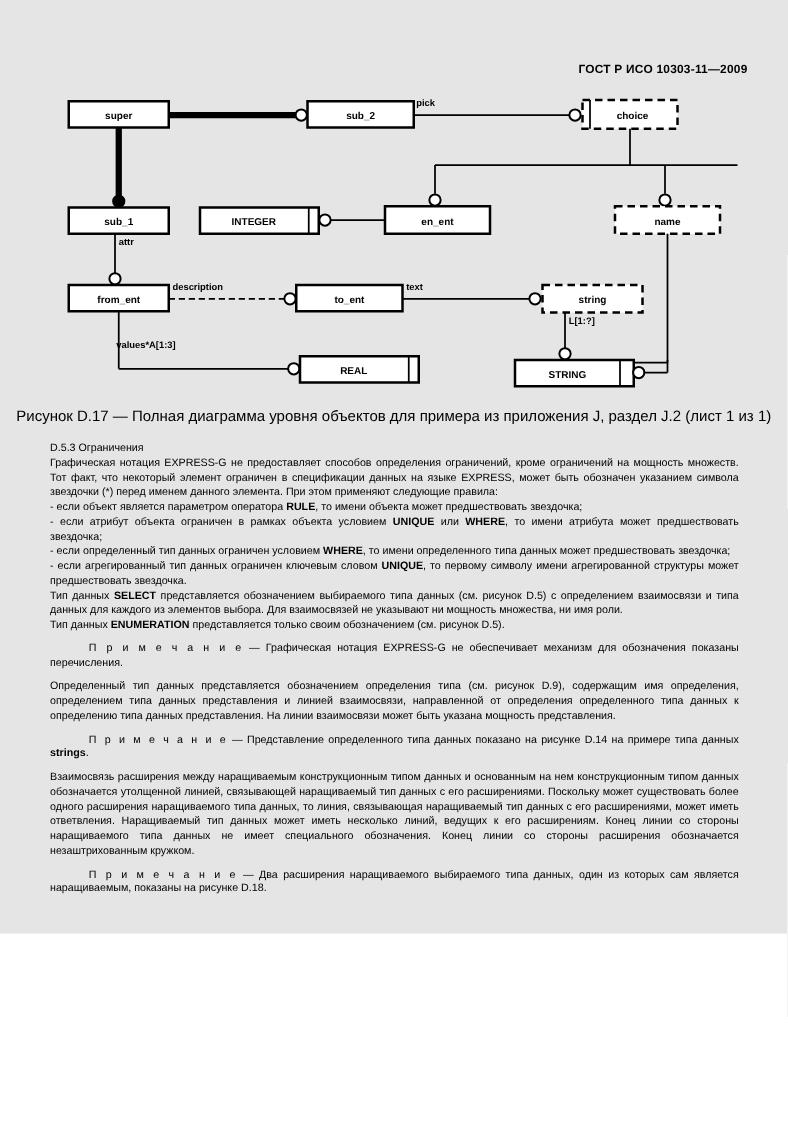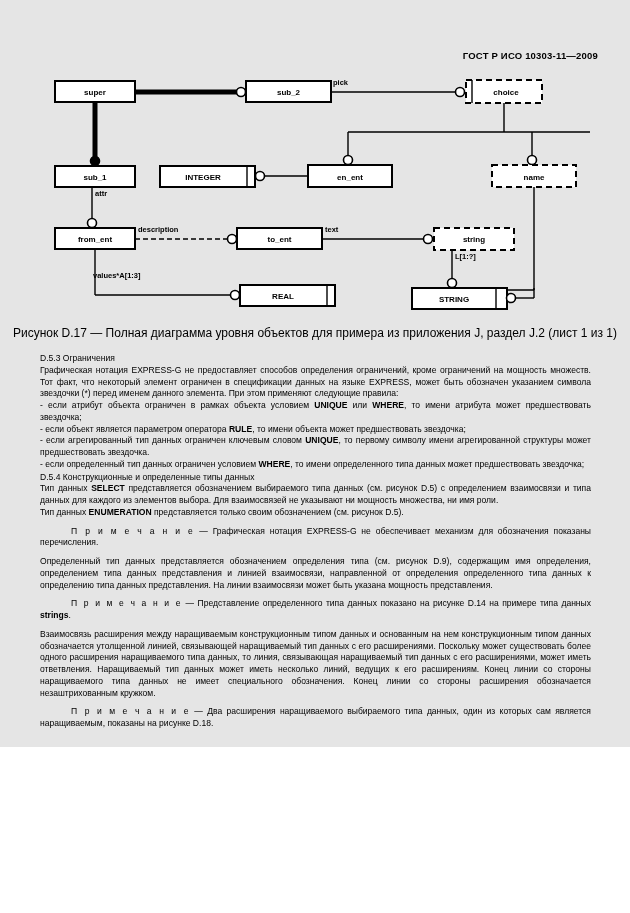--- a/index.html
+++ b/index.html
@@ -199,29 +199,28 @@
   </div>
 
   <div class="figcaption">Рисунок D.17 — Полная диаграмма уровня объектов для примера из приложения J, раздел J.2 (лист 1 из 1)</div>
 
   <div class="body">
 
     <p class="h4">D.5.3 Ограничения</p>
 
     <p class="para">Графическая нотация EXPRESS-G не предоставляет способов определения ограничений, кроме ограничений на мощность множеств. Тот факт, что некоторый элемент ограничен в спецификации данных на языке EXPRESS, может быть обозначен указанием символа звездочки (*) перед именем данного элемента. При этом применяют следующие правила:</p>
 
+    <p class="dash"><span>- если объект является параметром оператора </span><b>RULE</b><span>, то имени объекта может предшествовать звездочка;</span></p>
+
     <p class="dash"><span>- если атрибут объекта ограничен в рамках объекта условием </span><b>UNIQUE</b><span> или </span><b>WHERE</b><span>, то имени атрибута может предшествовать звездочка;</span></p>
 
-    <p class="dash"><span>- если объект является параметром оператора </span><b>RULE</b><span>, то имени объекта может предшествовать звездочка;</span></p>
+    <p class="dash"><span>- если определенный тип данных ограничен условием </span><b>WHERE</b><span>, то имени определенного типа данных может предшествовать звездочка;</span></p>
 
     <p class="dash"><span>- если агрегированный тип данных ограничен ключевым словом </span><b>UNIQUE</b><span>, то первому символу имени агрегированной структуры может предшествовать звездочка.</span></p>
 
-    <p class="dash"><span>- если определенный тип данных ограничен условием </span><b>WHERE</b><span>, то имени определенного типа данных может предшествовать звездочка;</span></p>
-
-    <p class="h4">D.5.4 Конструкционные и определенные типы данных</p>
 
     <p class="para"><span>Тип данных </span><b>SELECT</b><span> представляется обозначением выбираемого типа данных (см. рисунок D.5) с определением взаимосвязи и типа данных для каждого из элементов выбора. Для взаимосвязей не указывают ни мощность множества, ни имя роли.</span></p>
 
     <p class="para"><span>Тип данных </span><b>ENUMERATION</b><span> представляется только своим обозначением (см. рисунок D.5).</span></p>
 
     <p class="note"><span class="sp">П р и м е ч а н и е</span><span> — Графическая нотация EXPRESS-G не обеспечивает механизм для обозначения показаны перечисления.</span></p>
 
     <p class="para gap">Определенный тип данных представляется обозначением определения типа (см. рисунок D.9), содержащим имя определения, определением типа данных представления и линией взаимосвязи, направленной от определения определенного типа данных к определению типа данных представления. На линии взаимосвязи может быть указана мощность представления.</p>
 
     <p class="note"><span class="sp">П р и м е ч а н и е</span><span> — Представление определенного типа данных  показано на рисунке D.14 на примере типа данных </span><b>strings</b><span>.</span></p>

